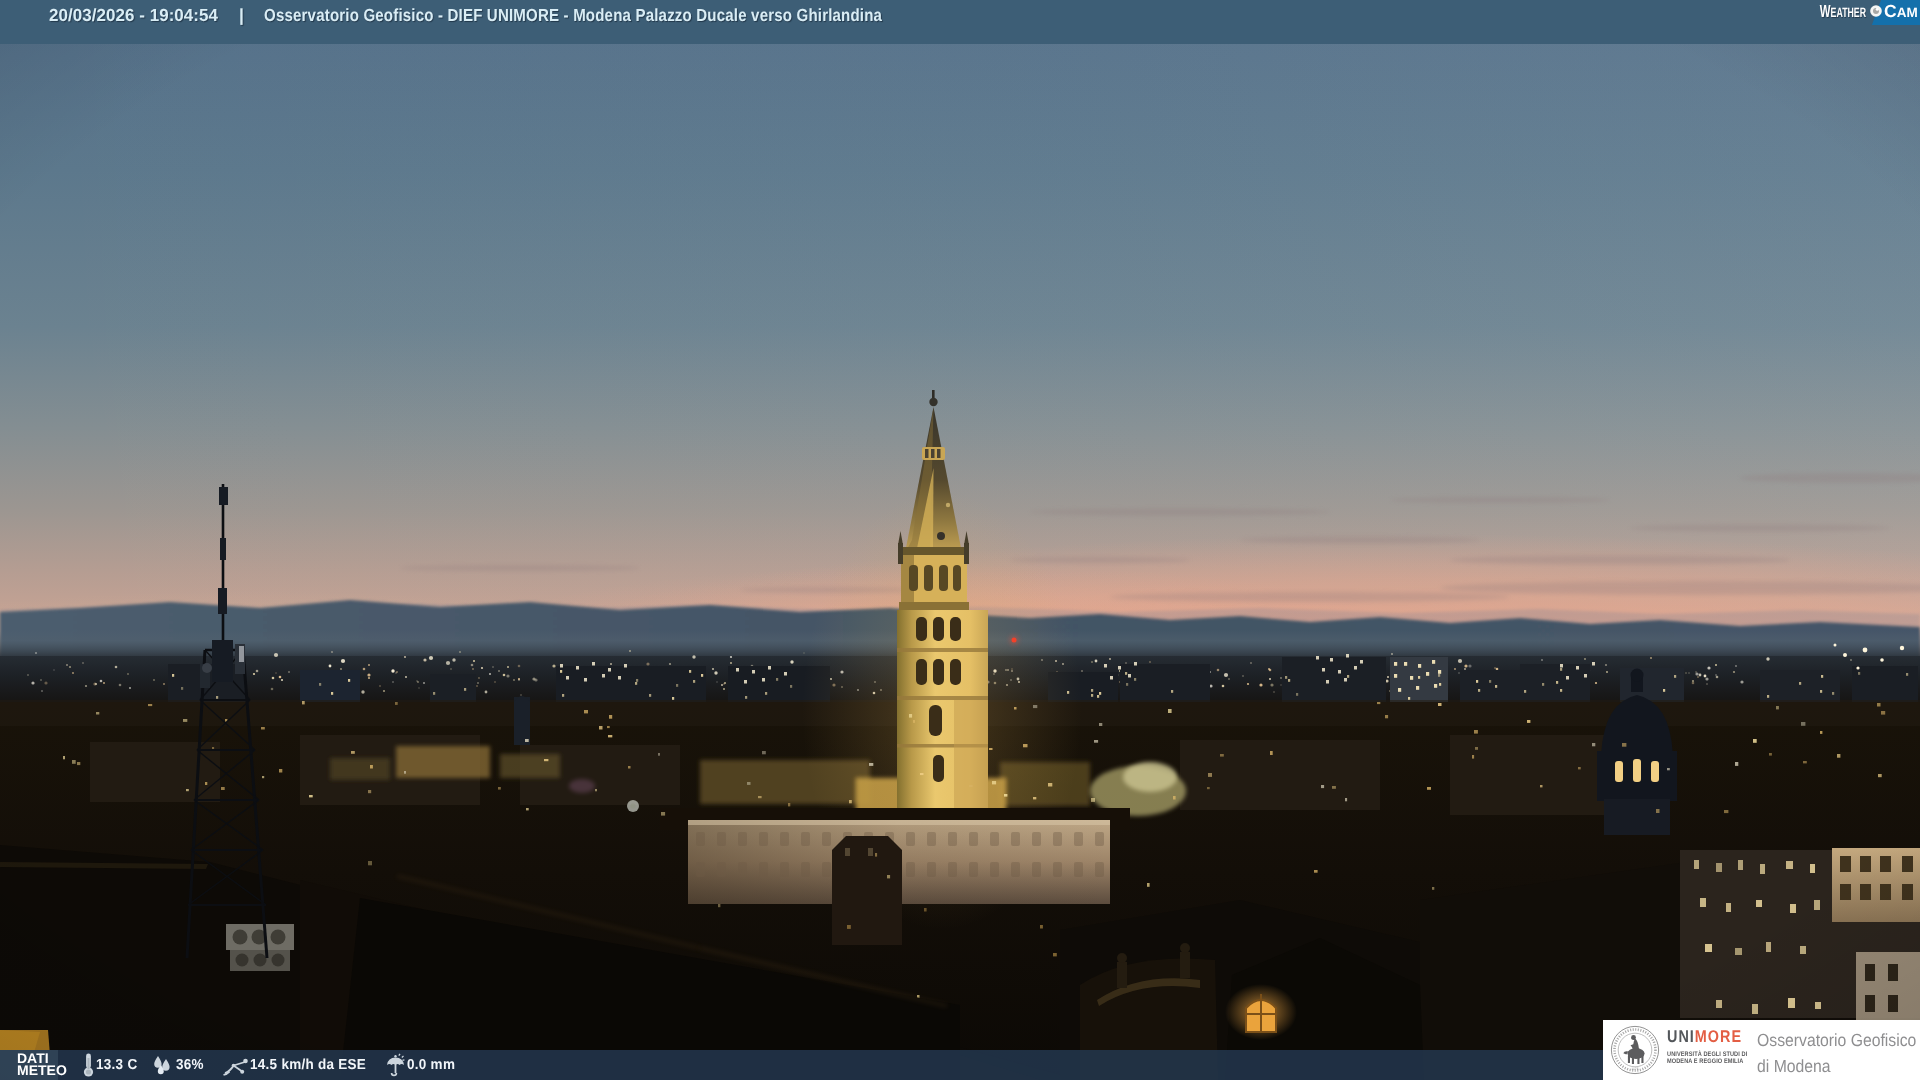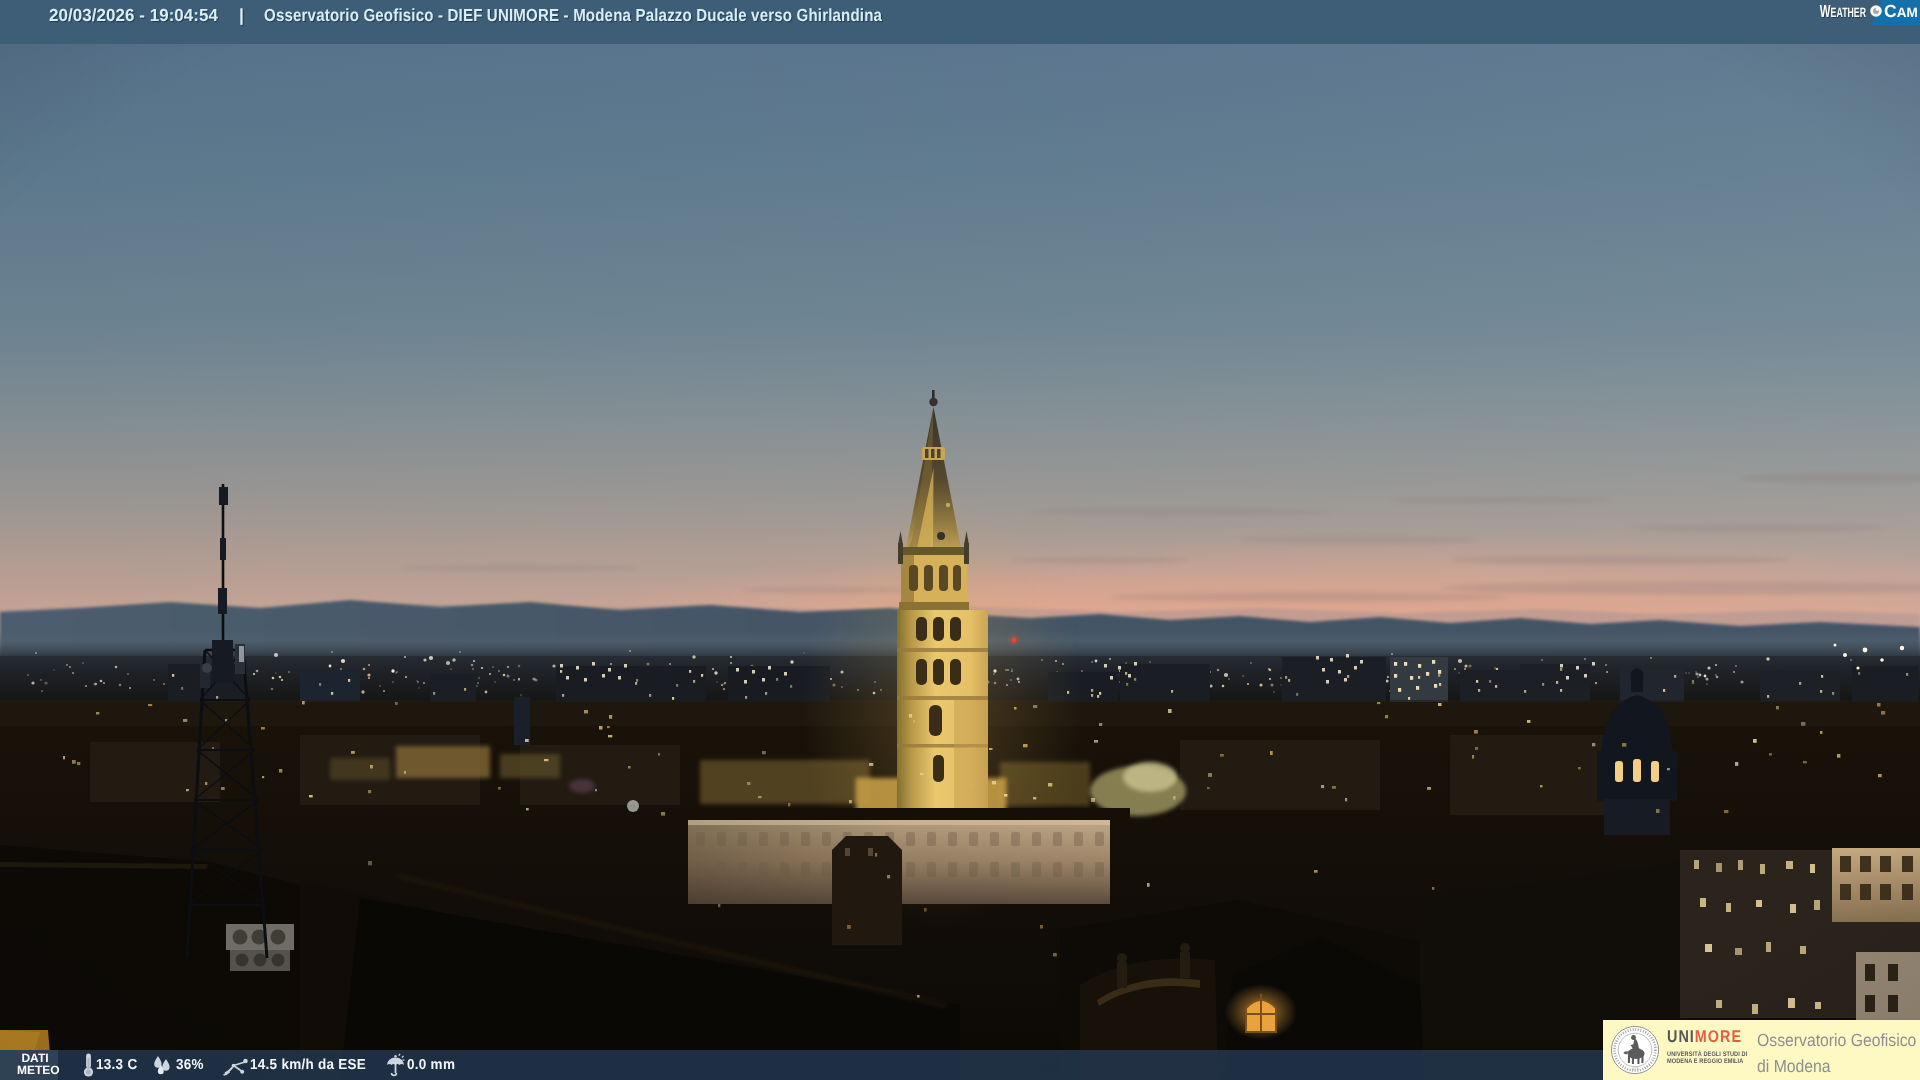--- a/index.html
+++ b/index.html
@@ -10,24 +10,24 @@
 #tbsep{position:absolute;left:239px;}
 #tb2{position:absolute;left:264px;letter-spacing:0.2px;transform:scaleX(0.861);transform-origin:0 0;}
 #wcam{position:absolute;right:0;top:0;height:30px;}
 #wtxt{position:absolute;right:54px;top:0;color:#fff;font-size:13.5px;font-weight:bold;letter-spacing:0px;line-height:23px;transform:scaleX(0.65);transform-origin:100% 0;}
 #wtxt .big{font-size:17.5px;}
 #wlens{position:absolute;right:38px;top:5px;}
 #cambox{position:absolute;right:-14px;top:0;width:53px;height:25px;background:#1470ab;transform:skewX(-20deg);transform-origin:0 0;}
 #camtxt{display:block;text-shadow:none;transform:skewX(20deg);transform-origin:0 0;color:#fff;font-size:13.5px;font-weight:bold;line-height:23px;padding-left:3px;letter-spacing:0;}
 #camtxt .big{font-size:17.5px;}
 #bottombar{position:absolute;left:0;top:1050px;width:1920px;height:30px;background:rgba(36,58,82,0.8);color:#f2f6fa;}
-#dati{position:absolute;left:17px;top:3px;width:36px;font-size:12px;font-weight:bold;line-height:11.5px;text-align:center;color:#fff;}
+#dati{position:absolute;left:17px;top:3px;width:36px;font-size:14px;font-weight:bold;line-height:11.5px;text-align:left;color:#fff;}
 .witem{position:absolute;top:0px;}
 .wtext{position:absolute;top:0;font-size:14.5px;font-weight:bold;line-height:30px;letter-spacing:0.3px;transform:scaleX(0.93);transform-origin:0 0;}
-#unibox{position:absolute;left:1603px;top:1020px;width:317px;height:60px;background:#fef9c3;}
+#unibox{position:absolute;left:1603px;top:1020px;width:317px;height:60px;background:#ffffff;}
 #seal{position:absolute;left:7px;top:5px;}
 #unimain{position:absolute;left:64px;top:7px;}
 #unilogo{font-size:17px;font-weight:bold;letter-spacing:1.2px;transform:scaleX(0.846);transform-origin:0 0;}
 #uni{color:#54575b;}
 #more{color:#e35e44;}
 #unisub{transform:scaleX(0.85);transform-origin:0 0;font-size:6.6px;color:#5a5a5c;font-weight:bold;margin-top:3.5px;letter-spacing:0.1px;line-height:7.6px;}
 #osstxt{position:absolute;left:154px;top:7px;font-size:17.5px;color:#8e8e90;line-height:26px;white-space:nowrap;transform:scaleX(0.9);transform-origin:0 0;}
 </style>
 </head>
 <body>

